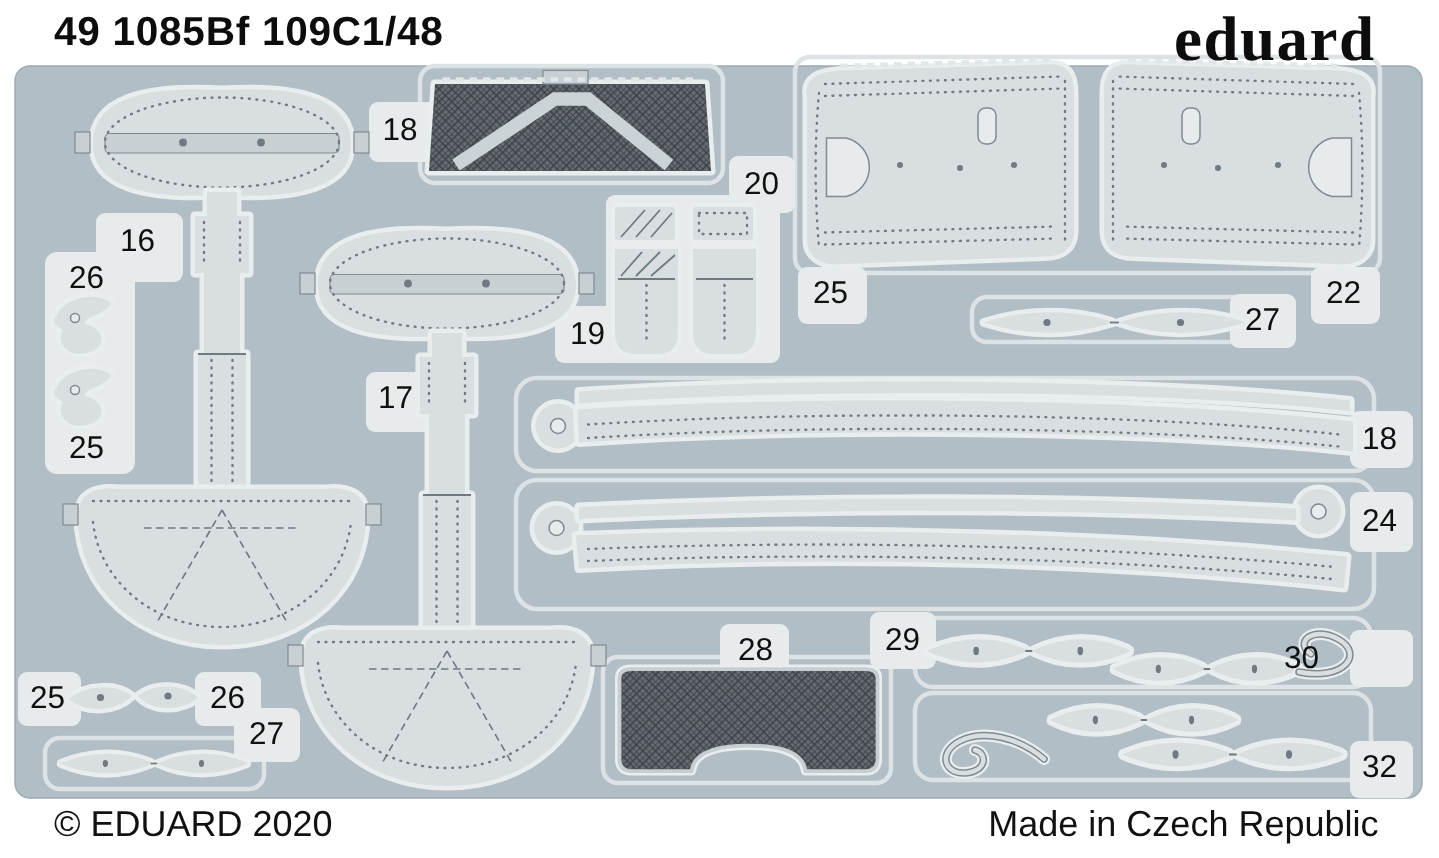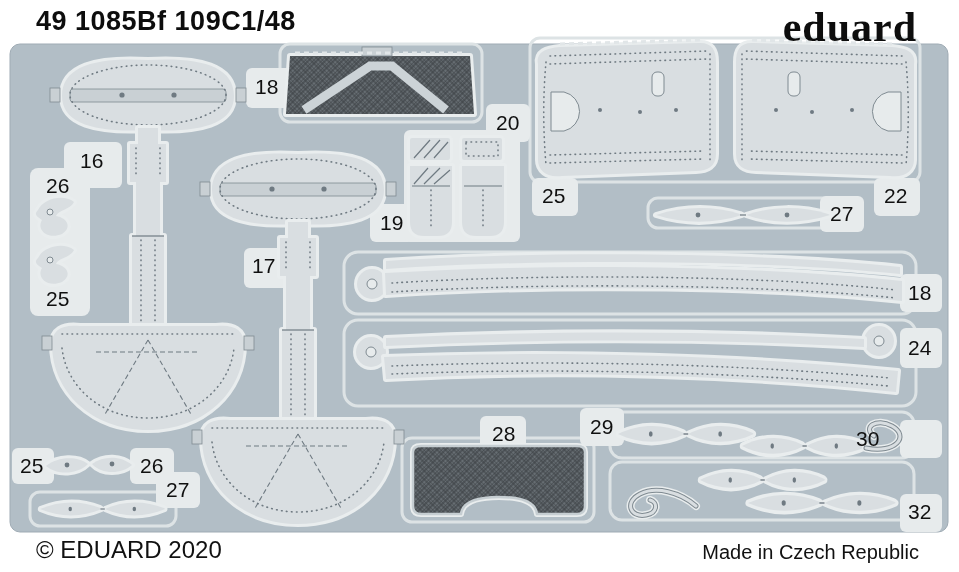--- a/index.html
+++ b/index.html
@@ -27,21 +27,21 @@
   .w1{fill:none;stroke:#e9edee;stroke-width:8;stroke-linecap:round;}
   .w2{fill:none;stroke:#7f8a91;stroke-width:5;stroke-linecap:round;}
   .w3{fill:none;stroke:var(--part);stroke-width:3;stroke-linecap:round;}
 
   
   .header{position:absolute;top:6px;left:36px;display:flex;
     font-weight:bold;font-size:27px;color:#0d0d0d;letter-spacing:.5px;}
   .brand{position:absolute;top:3px;right:42px;
     font-family:"Liberation Serif",serif;font-weight:bold;font-size:42px;color:#0d0d0d;letter-spacing:1px;}
   .footer-left{position:absolute;bottom:8px;left:36px;font-size:24px;color:#111;}
-  .footer-right{position:absolute;bottom:8px;right:40px;font-size:20px;color:#111;}
+  .footer-right{position:absolute;bottom:8px;right:40px;font-size:24px;color:#111;}
   #labels{position:absolute;left:0;top:0;width:959px;height:572px;pointer-events:none;}
   .part-label{position:absolute;font-size:21px;color:var(--label_text);line-height:1;}
 </style>
 </head>
 <body>
 
 <div class="page">
 
   <svg class="fret" width="959" height="572" viewBox="0 0 959 572">
     <defs>

